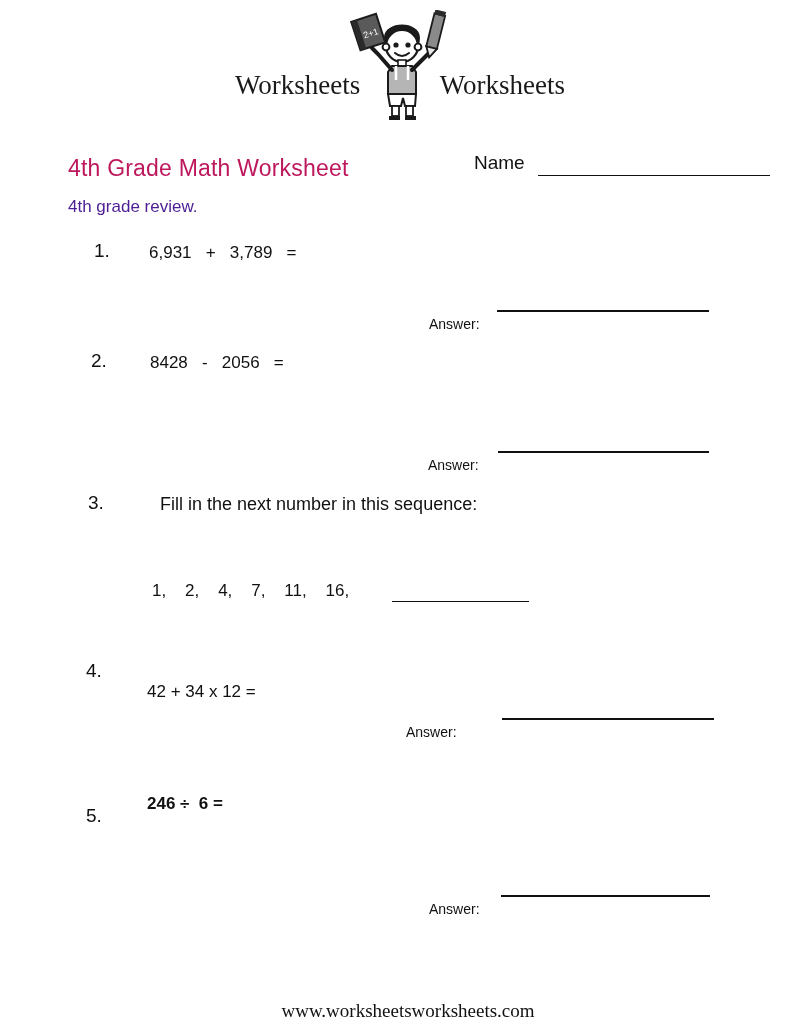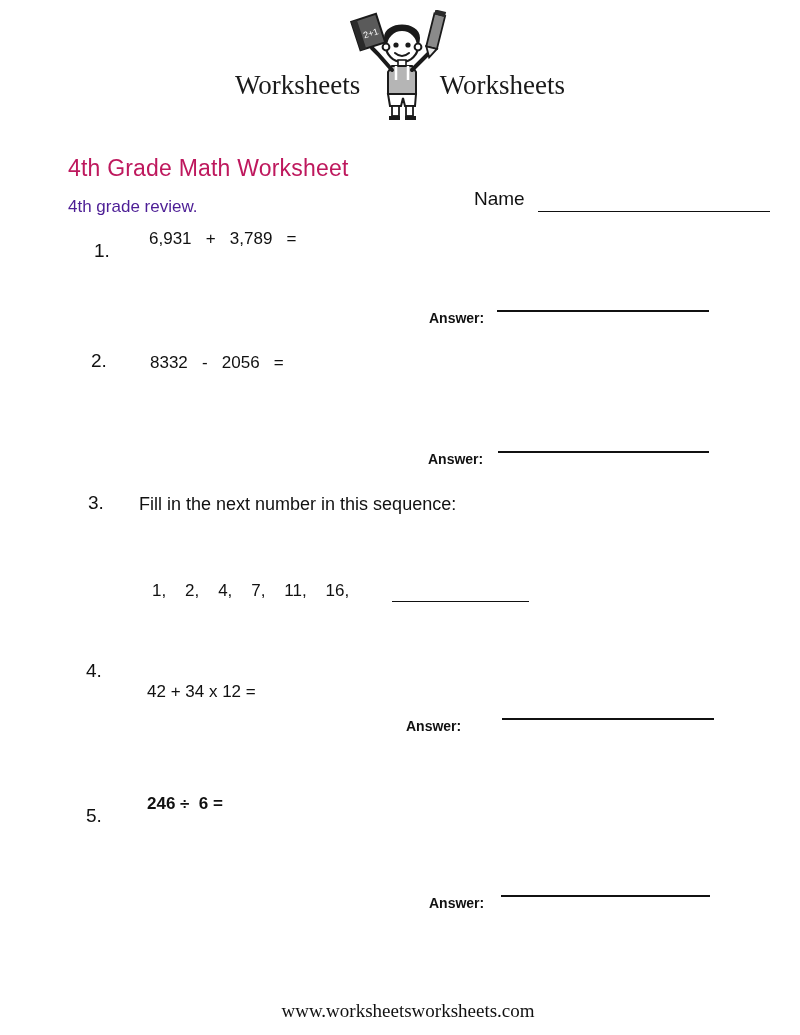--- a/index.html
+++ b/index.html
@@ -71,21 +71,20 @@
     color: #4c1d95;
     white-space: nowrap;
   }
 
   .name-block {
     position: absolute;
     left: 474px;
     top: 152px;
     width: 300px;
     height: 30px;
-    margin-top: 36px;
   }
   .name-label {
     position: absolute;
     left: 0;
     top: 0;
     font-size: 19px;
     color: #111;
   }
   .name-rule {
     position: absolute;
@@ -111,24 +110,23 @@
     font-size: 18px;
   }
 
   .answer-row {
     position: absolute;
     height: 20px;
   }
   .answer-label {
     position: absolute;
     left: 0;
-    top: 12px;
+    top: 18px;
     font-size: 14px;
     color: #111;
-    font-weight: bold;
   }
   .answer-rule {
     position: absolute;
     top: 12px;
     border-bottom: 2.2px solid #111;
   }
 
   .seq-blank {
     position: absolute;
     border-bottom: 1.4px solid #111;
@@ -204,35 +202,35 @@
 
 <div class="title">4th Grade Math Worksheet</div>
 <div class="subtitle">4th grade review.</div>
 
 <div class="name-block">
   <div class="name-label">Name</div>
   <div class="name-rule"></div>
 </div>
 
 <div class="problem-num" style="left:94px; top:240px;">1.</div>
-<div class="problem-text" style="left:149px; top:229px;">6,931   +   3,789   =</div>
+<div class="problem-text" style="left:149px; top:243px;">6,931   +   3,789   =</div>
 <div class="answer-row" style="left:429px; top:298px; width:290px;">
   <div class="answer-label">Answer:</div>
   <div class="answer-rule" style="left:68px; width:212px;"></div>
 </div>
 
 <div class="problem-num" style="left:91px; top:350px;">2.</div>
-<div class="problem-text" style="left:150px; top:353px;">8332   -   2056   =</div>
+<div class="problem-text" style="left:150px; top:353px;">8428   -   2056   =</div>
 <div class="answer-row" style="left:428px; top:439px; width:290px;">
   <div class="answer-label">Answer:</div>
   <div class="answer-rule" style="left:70px; width:211px;"></div>
 </div>
 
 <div class="problem-num" style="left:88px; top:492px;">3.</div>
-<div class="problem-text lg" style="left:139px; top:494px;">Fill in the next number in this sequence:</div>
+<div class="problem-text lg" style="left:160px; top:494px;">Fill in the next number in this sequence:</div>
 <div class="problem-text" style="left:152px; top:581px;">1,    2,    4,    7,    11,    16,</div>
 <div class="seq-blank" style="left:392px; top:601px; width:137px;"></div>
 
 <div class="problem-num" style="left:86px; top:660px;">4.</div>
 <div class="problem-text" style="left:147px; top:682px;">42 + 34 x 12 =</div>
 <div class="answer-row" style="left:406px; top:706px; width:310px;">
   <div class="answer-label">Answer:</div>
   <div class="answer-rule" style="left:96px; width:212px;"></div>
 </div>
 

